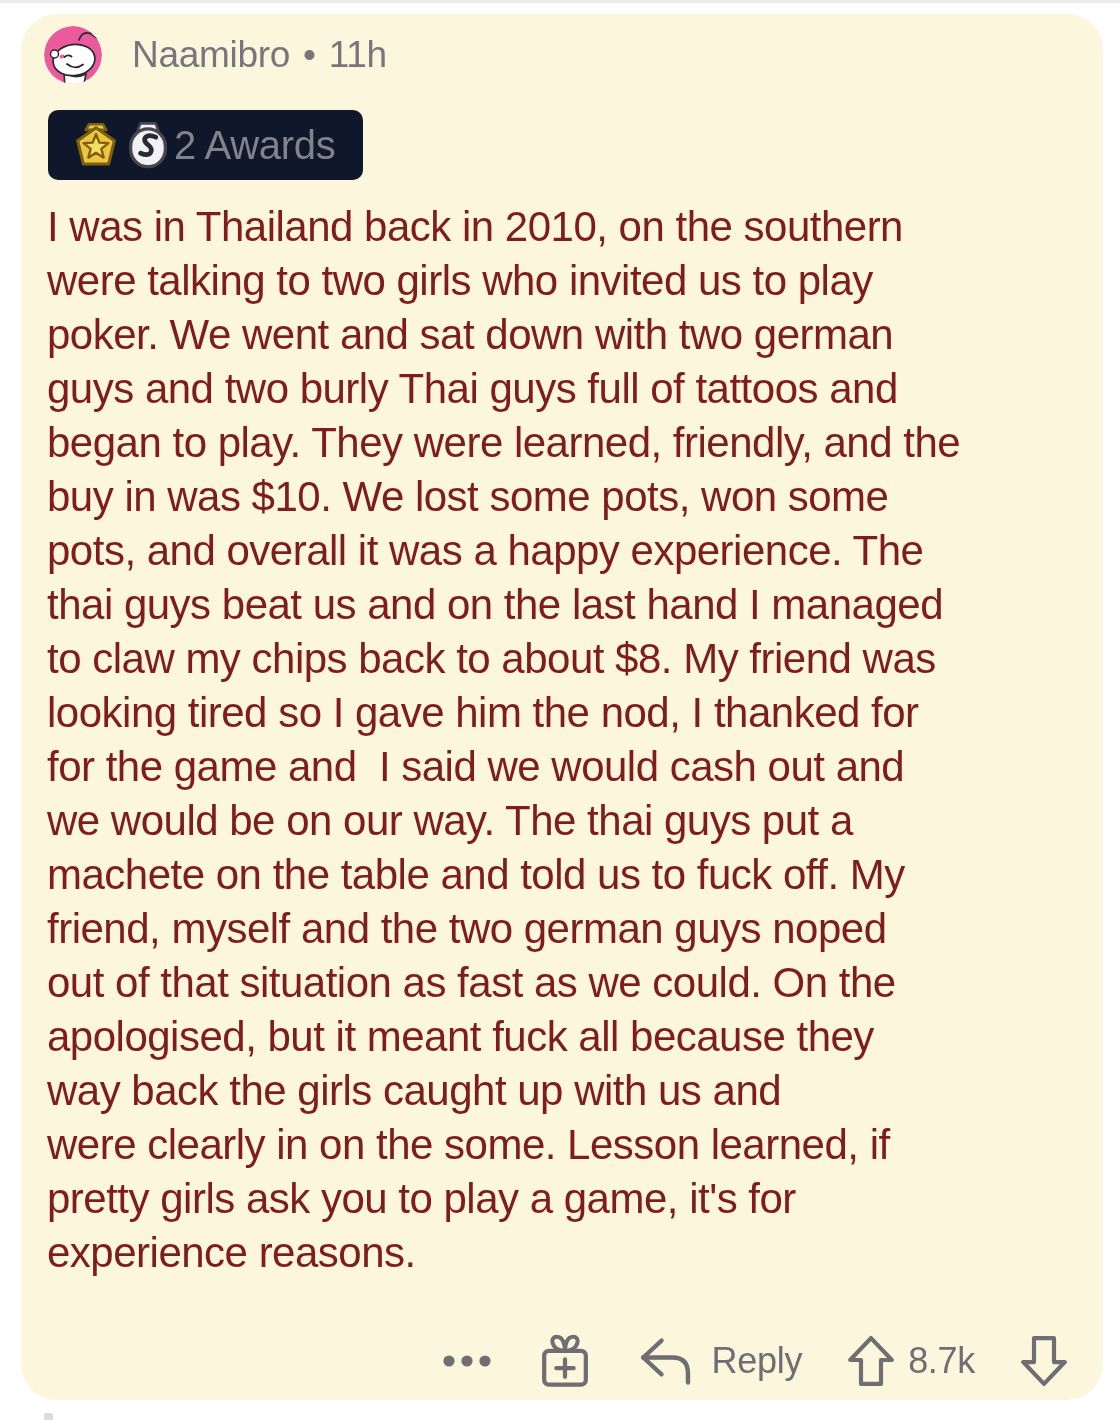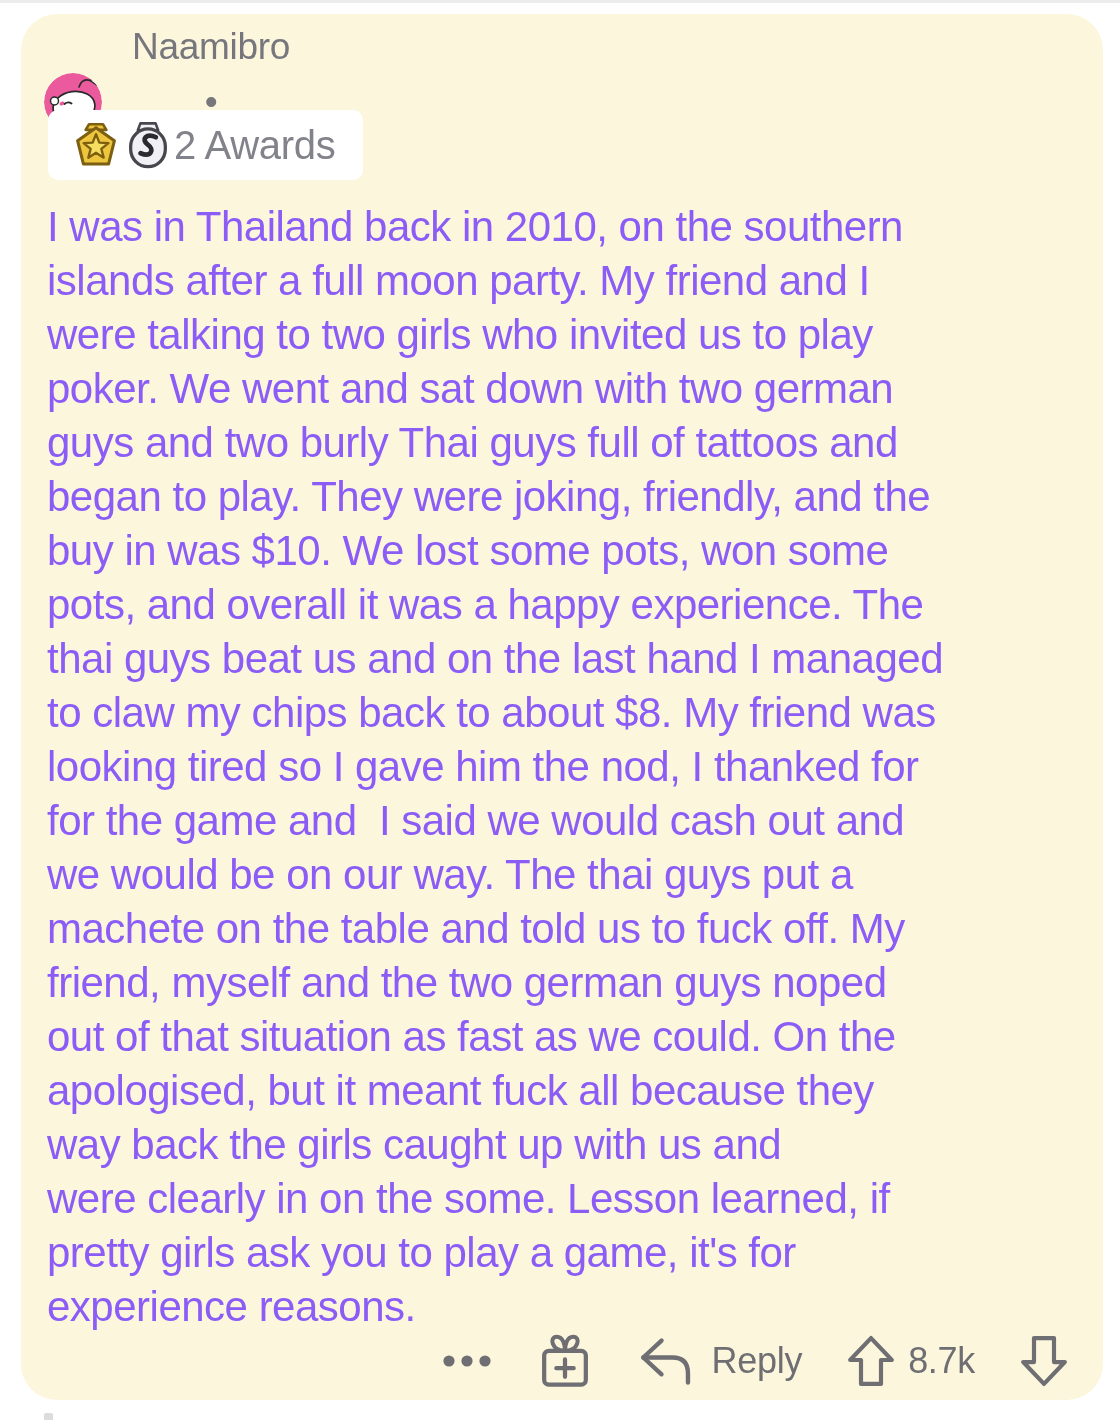--- a/index.html
+++ b/index.html
@@ -20,38 +20,38 @@
     background: #fcf6dd;
     border-radius: 36px;
   }
   .comment-header {
     position: absolute; left: 23px; top: 12px;
     display: flex; align-items: center; gap: 30px;
   }
   .avatar { width: 58px; height: 58px; display: block; }
   .meta-line {
     display: flex; align-items: center; gap: 13px;
-    font-size: 37px; color: #76767c; letter-spacing: -0.3px; flex-direction: column;
+    font-size: 37px; color: #76767c; letter-spacing: -0.3px;
   }
   .awards-pill {
     position: absolute; left: 27px; top: 96px;
     height: 70px;
     display: inline-flex; align-items: center; 
     padding: 0 28px 0 22px;
-    background: #ffffff;
+    background: #0f172a;
     border-radius: 10px;
   }
   .award-icon { width: 52px; height: 52px; display: block; }
   .awards-label { font-size: 40px; color: #82828a; letter-spacing: -0.3px; }
   .comment-body {
     position: absolute; left: 26px; top: 186px; right: 26px;
   }
   .body-line {
     font-size: 42px; line-height: 54px;
-    color: #8b5cf6;
+    color: #7f1d1d;
     letter-spacing: -0.5px;
     white-space: pre;
   }
   .action-bar {
     position: absolute; right: 34px; bottom: 6px;
     height: 66px;
     display: flex; align-items: center; gap: 44px;
   }
   .action-group { display: flex; align-items: center; gap: 14px; }
   .action-label { font-size: 36px; color: #6e6e73; letter-spacing: -0.3px; }
@@ -105,25 +105,24 @@
     <svg class="award-icon" viewBox="0 0 24 24" xmlns="http://www.w3.org/2000/svg">
       <path d="M8.5 2 h7 l1.2 3.2 h-9.4 z" fill="#f2f2f6" stroke="#46464c" stroke-width="1.2" stroke-linejoin="round"></path>
       <rect x="4" y="4.6" width="16" height="17.4" rx="8" fill="#f0f0f5" stroke="#46464c" stroke-width="1.5"></rect>
       <path d="M15.6 8.4 C11.3 6.4 8.6 9.4 11.9 11.8 C15.2 14.2 13.3 17.8 8.6 15.8" fill="none" stroke="#2a2a30" stroke-width="2.2" stroke-linecap="round"></path>
     </svg>
     <span class="awards-label">2 Awards</span>
   </div>
 
   <div class="comment-body">
     <div class="body-line">I was in Thailand back in 2010, on the southern</div>
-    <div class="body-line">islands after a full moon party. My friend and I</div>
     <div class="body-line">were talking to two girls who invited us to play</div>
     <div class="body-line">poker. We went and sat down with two german</div>
     <div class="body-line">guys and two burly Thai guys full of tattoos and</div>
-    <div class="body-line">began to play. They were joking, friendly, and the</div>
+    <div class="body-line">began to play. They were learned, friendly, and the</div>
     <div class="body-line">buy in was $10. We lost some pots, won some</div>
     <div class="body-line">pots, and overall it was a happy experience. The</div>
     <div class="body-line">thai guys beat us and on the last hand I managed</div>
     <div class="body-line">to claw my chips back to about $8. My friend was</div>
     <div class="body-line">looking tired so I gave him the nod, I thanked for</div>
     <div class="body-line">for the game and  I said we would cash out and</div>
     <div class="body-line">we would be on our way. The thai guys put a</div>
     <div class="body-line">machete on the table and told us to fuck off. My</div>
     <div class="body-line">friend, myself and the two german guys noped</div>
     <div class="body-line">out of that situation as fast as we could. On the</div>

